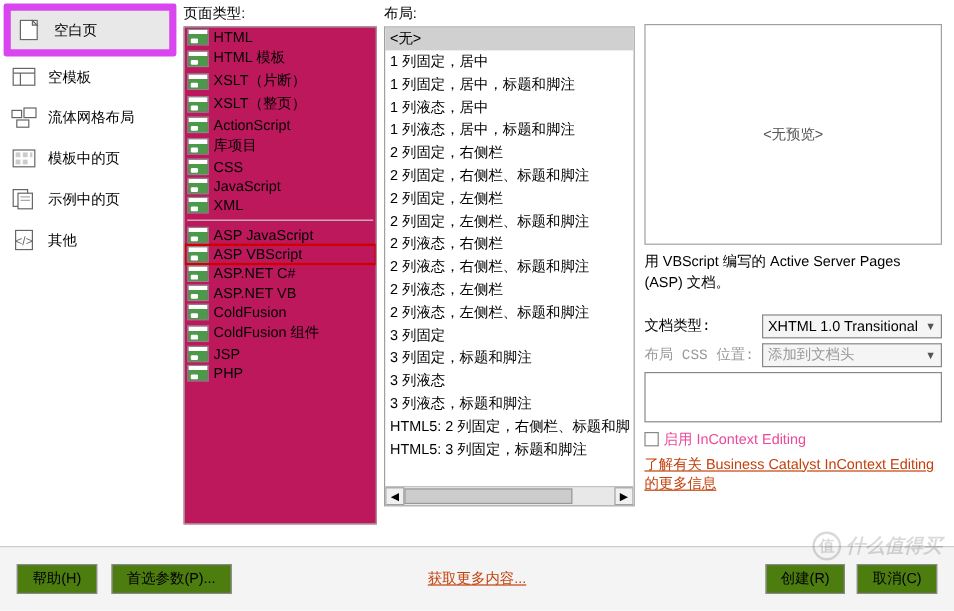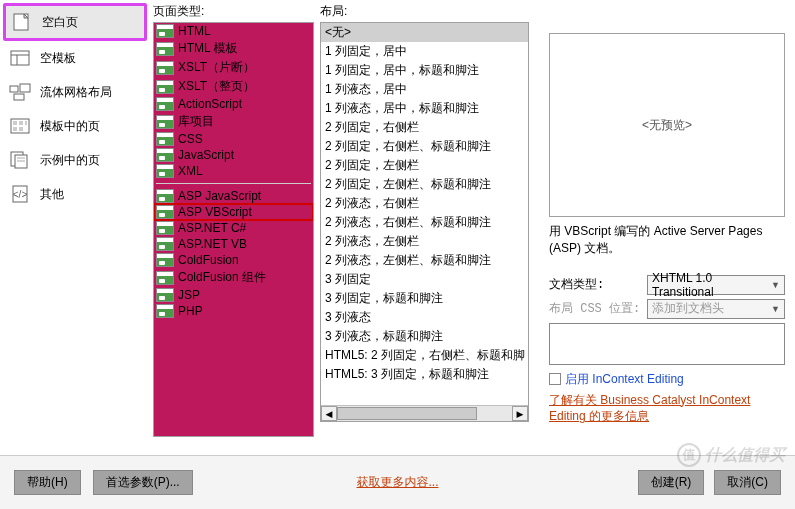--- a/index.html
+++ b/index.html
@@ -1,56 +1,56 @@
 <!DOCTYPE html>
 <html><head>
 <meta charset="utf-8">
 <style>
 * { box-sizing: border-box; margin: 0; padding: 0; }
 body { font-family: "Microsoft YaHei", SimSun, sans-serif; font-size: 12px; background: #fff; color: #000; width: 795px; height: 509px; overflow: hidden; position: relative; }
 .main { display: flex; height: 438px; }
 .col-categories { width: 153px; padding: 3px 6px 3px 3px; }
 .cat-item { display: flex; align-items: center; padding: 6px 4px; cursor: pointer; border: 1px solid transparent; border-radius: 2px; }
-.cat-item.selected { background: #e8e8e8; border: 3px solid #d946ef; font-family: Liberation Serif, serif; }
+.cat-item.selected { background: #e8e8e8; border: 6px solid #d946ef; font-family: Liberation Serif, serif; }
 .cat-icon { width: 24px; height: 20px; margin-right: 8px; display: flex; align-items: center; justify-content: center; }
 .cat-icon svg { width: 22px; height: 18px; }
 .page-types { width: 161px; padding: 3px 0 0 0; }
 .section-label { font-size: 12px; padding-bottom: 2px; }
 .type-list { border: 1px solid #a0a0a0; height: 415px; overflow-y: auto; background: #be185d; }
 .type-item { display: flex; align-items: center; padding: 1px 2px; cursor: pointer; white-space: nowrap; }
 .type-item.selected { outline: 2px solid #d00000; outline-offset: -1px; }
 .type-icon { width: 18px; height: 14px; margin-right: 4px; background: linear-gradient(#fff 30%, #4a9a4a 30%); border: 1px solid #888; position: relative; flex-shrink: 0; }
 .type-icon::after { content: ''; position: absolute; bottom: 1px; left: 2px; width: 6px; height: 4px; background: #fff; border-radius: 1px; }
 .type-sep { height: 1px; background: #ccc; margin: 4px 2px; }
 .layouts { width: 215px; padding: 3px 0 0 6px; }
 .layout-list { border: 1px solid #a0a0a0; height: 400px; overflow: hidden; background: #fff; position: relative; }
 .layout-inner { overflow-y: hidden; height: 383px; }
 .layout-item { padding: 1px 4px; cursor: pointer; white-space: nowrap; }
 .layout-item.selected { background: #d0d0d0; }
 .hscroll { position: absolute; bottom: 0; left: 0; right: 0; height: 16px; background: #e8e8e8; border-top: 1px solid #c0c0c0; display: flex; }
 .hscroll-btn { width: 16px; height: 15px; background: #f0f0f0; border: 1px solid #a0a0a0; display: flex; align-items: center; justify-content: center; font-size: 9px; }
 .hscroll-track { flex: 1; position: relative; }
 .hscroll-thumb { position: absolute; left: 0; width: 140px; height: 13px; background: #ccc; border: 1px solid #999; top: 1px; }
-.right-panel { flex: 1; padding: 16px 10px 0 8px; margin-left: 12px; }
+.right-panel { flex: 1; padding: 3px 10px 0 8px; }
 .preview-box { border: 1px solid #a0a0a0; height: 184px; display: flex; align-items: center; justify-content: center; color: #555; margin-top: 17px; }
 .desc { margin: 6px 0 18px 0; line-height: 1.4; }
 .form-row { display: flex; align-items: center; margin-bottom: 4px; gap: 6px; }
 .form-label { width: 92px; color: #000; font-family: Liberation Mono, monospace; }
 .form-label.disabled { color: #999; }
 .select { flex: 1; border: 1px solid #888; background: #f5f5f5; padding: 1px 4px; height: 20px; display: flex; align-items: center; justify-content: space-between; }
 .select-arrow { font-size: 9px; color: #555; }
 .attach-row { display: flex; align-items: center; margin-bottom: 4px; gap: 6px; }
 .icon-btn { width: 18px; height: 16px; display: flex; align-items: center; justify-content: center; color: #555; cursor: pointer; }
 .icon-btn.disabled { color: #bbb; }
 .attach-list { border: 1px solid #888; height: 42px; background: #fff; margin-bottom: 6px; }
 .checkbox-row { display: flex; align-items: center; gap: 4px; margin-bottom: 4px; }
 .checkbox { width: 12px; height: 12px; border: 1px solid #888; background: #fff; }
 .link { color: #c2410c; text-decoration: underline; cursor: pointer; line-height: 1.4; }
 .footer { position: absolute; bottom: 0; left: 0; right: 0; height: 54px; border-top: 1px solid #ccc; background: #f4f4f4; display: flex; align-items: center; padding: 0 14px; }
-.btn { border: 1px solid #888; background: #a3a3a3; padding: 3px 12px; cursor: pointer; font-size: 12px; }
+.btn { border: 1px solid #888; background: #4d7c0f; padding: 3px 12px; cursor: pointer; font-size: 12px; }
 .footer .link-center { position: absolute; left: 50%; transform: translateX(-50%); }
 .footer-right { margin-left: auto; display: flex; gap: 10px; }
 .watermark { position: absolute; right: 10px; bottom: 42px; font-size: 16px; color: rgba(0,0,0,0.15); font-weight: bold; font-style: italic; display: flex; align-items: center; gap: 4px; }
 .watermark-circle { width: 24px; height: 24px; border: 2px solid rgba(0,0,0,0.15); border-radius: 50%; display: flex; align-items: center; justify-content: center; font-size: 13px; font-style: normal; }
 </style>
 </head>
 <body>
 
 <div class="main">
 
@@ -249,21 +249,21 @@
       <span class="form-label disabled">布局 CSS 位置:</span>
       <div class="select" style="color:#999">
         <span>添加到文档头</span>
         <span class="select-arrow">▼</span>
       </div>
     </div>
     <div class="attach-list"></div>
 
     <div class="checkbox-row">
       <div class="checkbox"></div>
-      <span style="color:#1d4ed8">启用 InContext Editing</span>
+      <span style="color:#ec4899">启用 InContext Editing</span>
     </div>
     <div class="link">了解有关 Business Catalyst InContext Editing 的更多信息</div>
   </div>
 </div>
 
 <div class="footer">
   <button class="btn">帮助(H)</button>
   <div style="width:12px"></div>
   <button class="btn">首选参数(P)...</button>
   <span class="link link-center">获取更多内容...</span>

